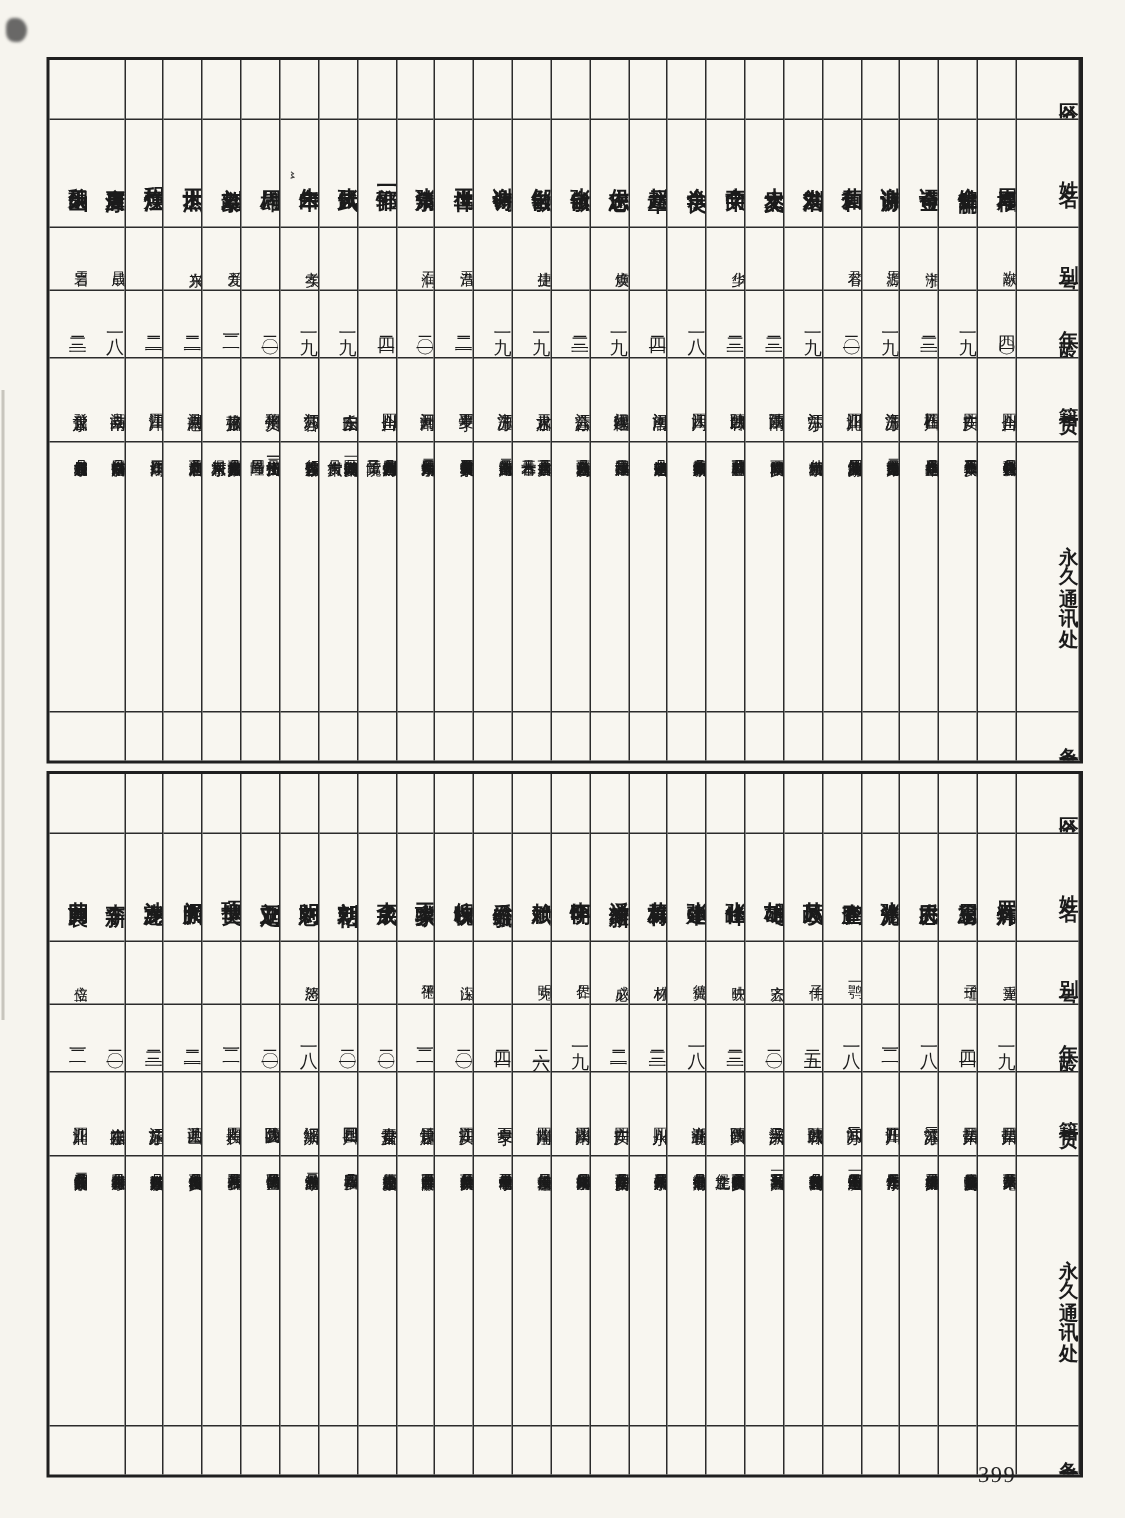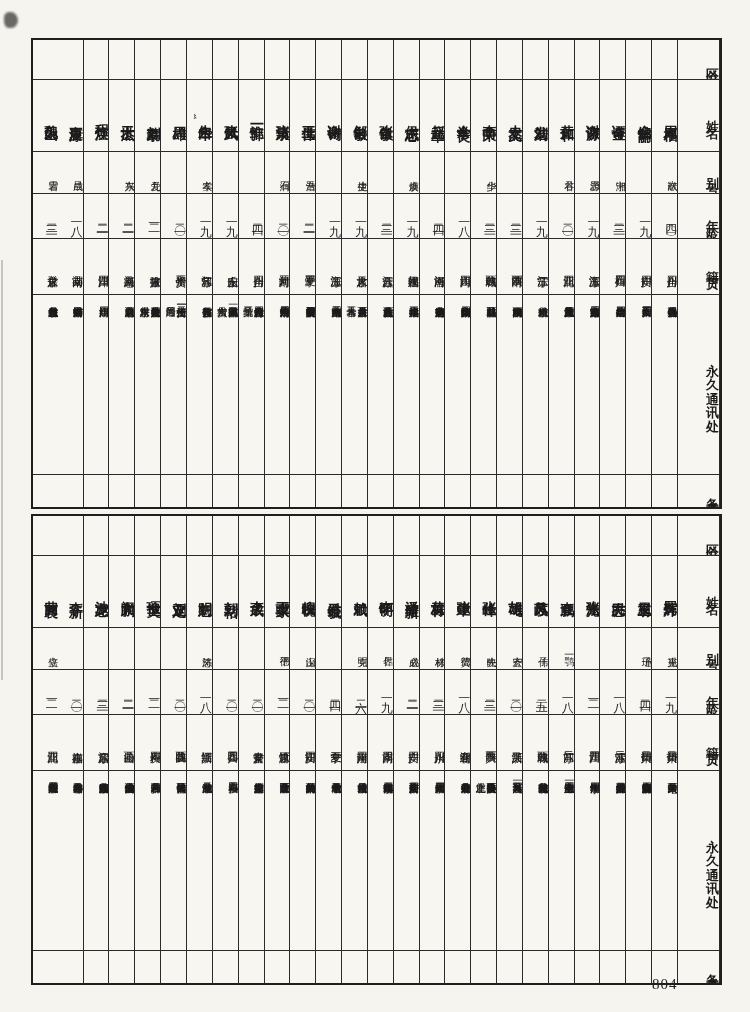--- a/index.html
+++ b/index.html
@@ -587,13 +587,13 @@
     <div class="cell r-cat"></div>
     <div class="cell r-name"><span class="nm">黄同襄</span><span class="nm-note"></span></div>
     <div class="cell r-alias">倍立</div>
     <div class="cell r-age">二一</div>
     <div class="cell r-native">四川江北</div>
     <div class="cell r-addr">四川江北县花街邓家院十二号</div>
     <div class="cell r-note"></div>
   </div>
 </div>
 
-<div class="page-number">804</div>
+<div class="page-number">399</div>
 
 </body></html>

